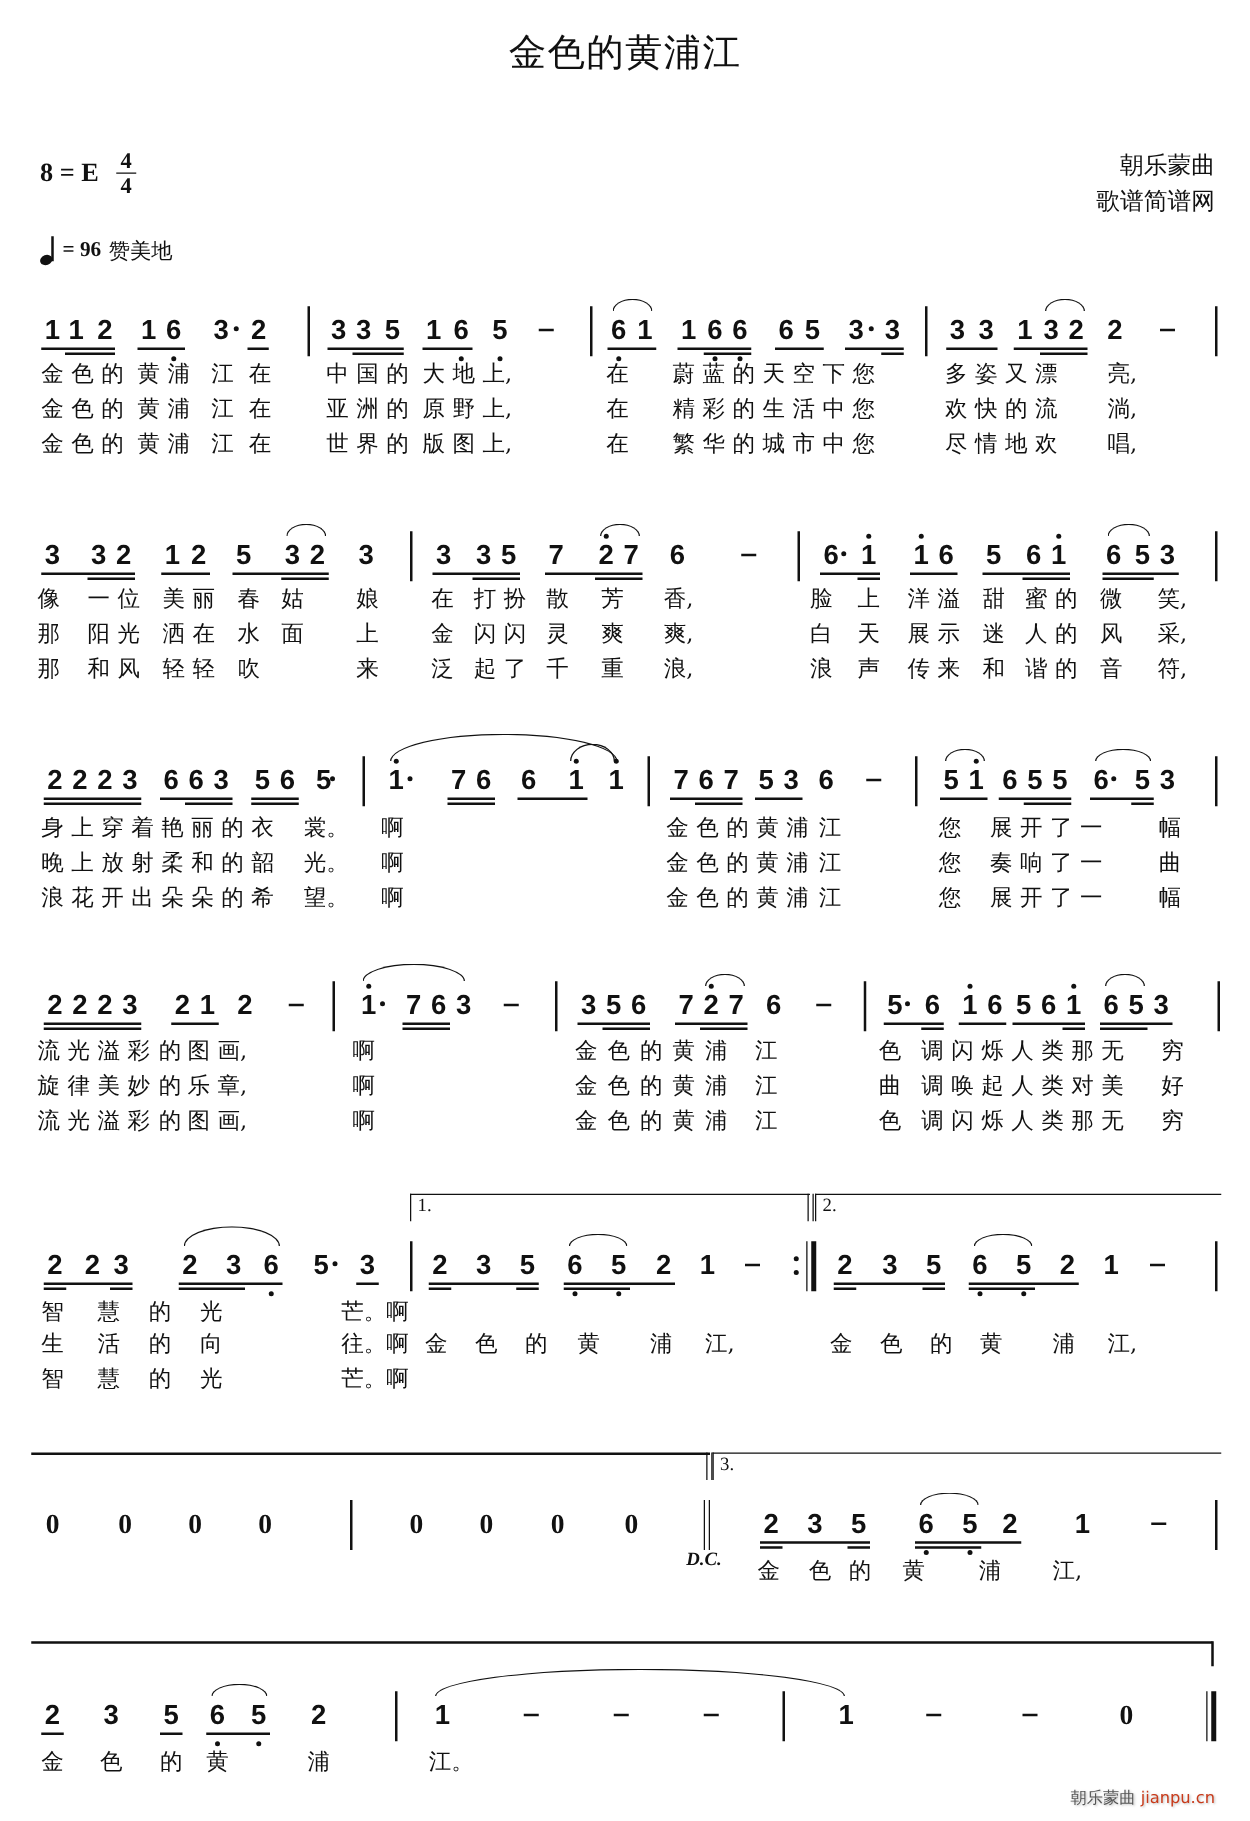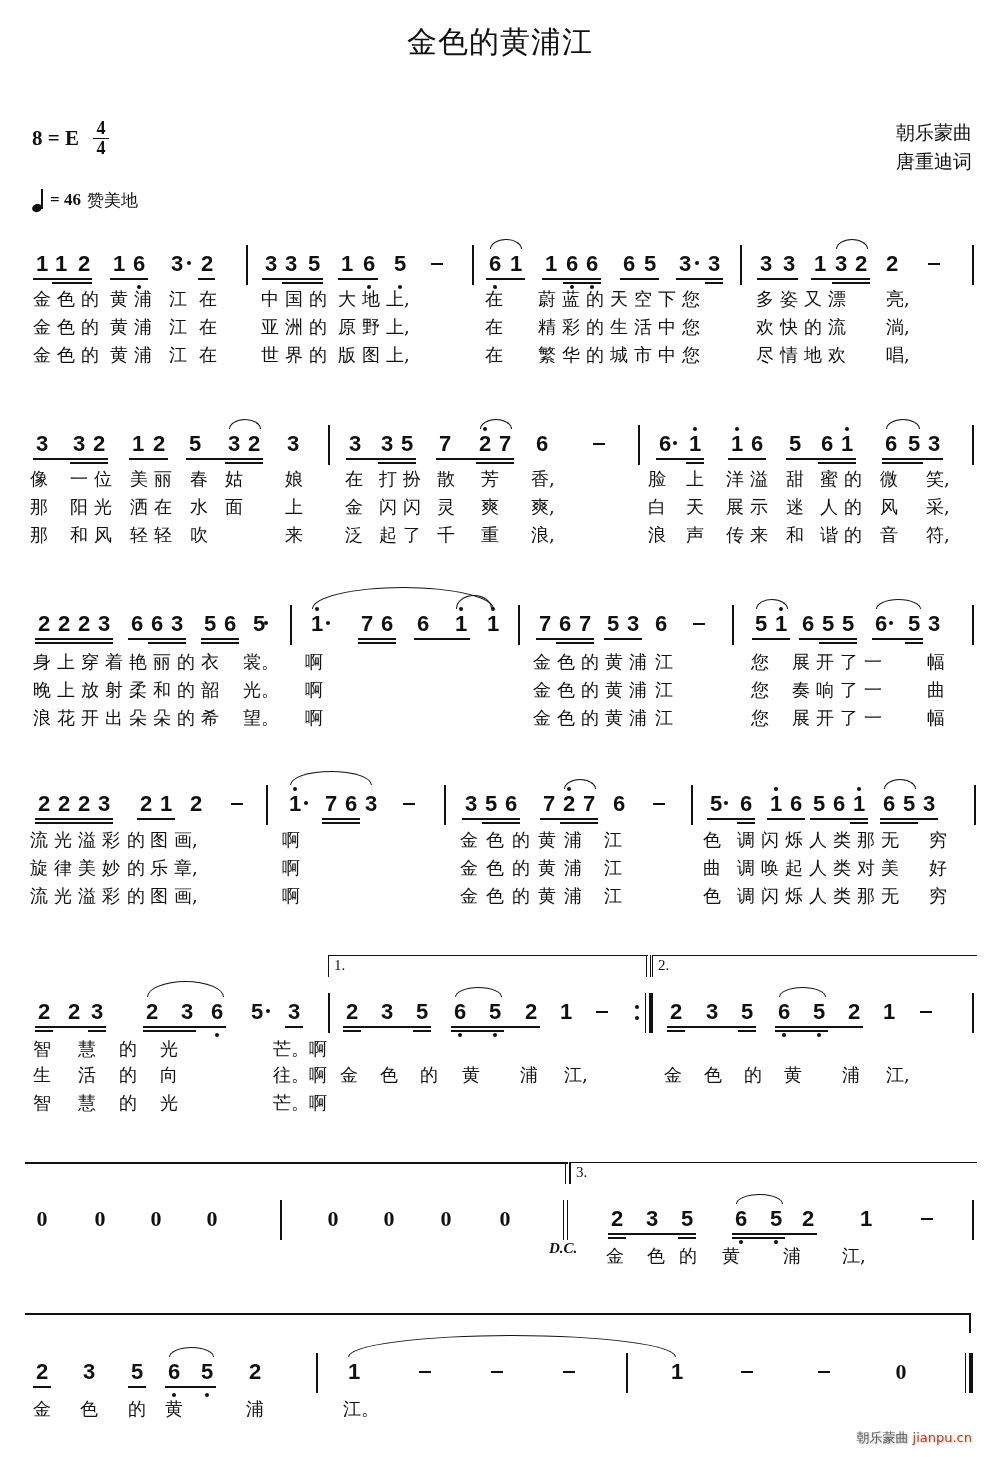--- a/index.html
+++ b/index.html
@@ -59,26 +59,26 @@
   <span>8 = E</span>
   <span class="timesig">
     <span>4</span>
     <span class="bar"></span>
     <span>4</span>
   </span>
 </div>
 
 <div class="credits">
   <div>朝乐蒙曲</div>
-  <div>唐重迪词</div>
+  <div>歌谱简谱网</div>
 </div>
 
 <div class="tempo">
   <span class="quarter-note"></span>
-  <span class="num">= 46</span>
+  <span class="num">= 96</span>
   <span>赞美地</span>
 </div>
 
 <div id="score">
     <div class="notes-row" style="top: 245px;">
       <div class="n" style="left: 33px;">1</div>
       <div class="n" style="left: 52px;">1</div>
       <div class="n" style="left: 75px;">2</div>
       <div class="n" style="left: 110px;">1</div>
       <div class="n dot-below" style="left: 130px;">6</div>

